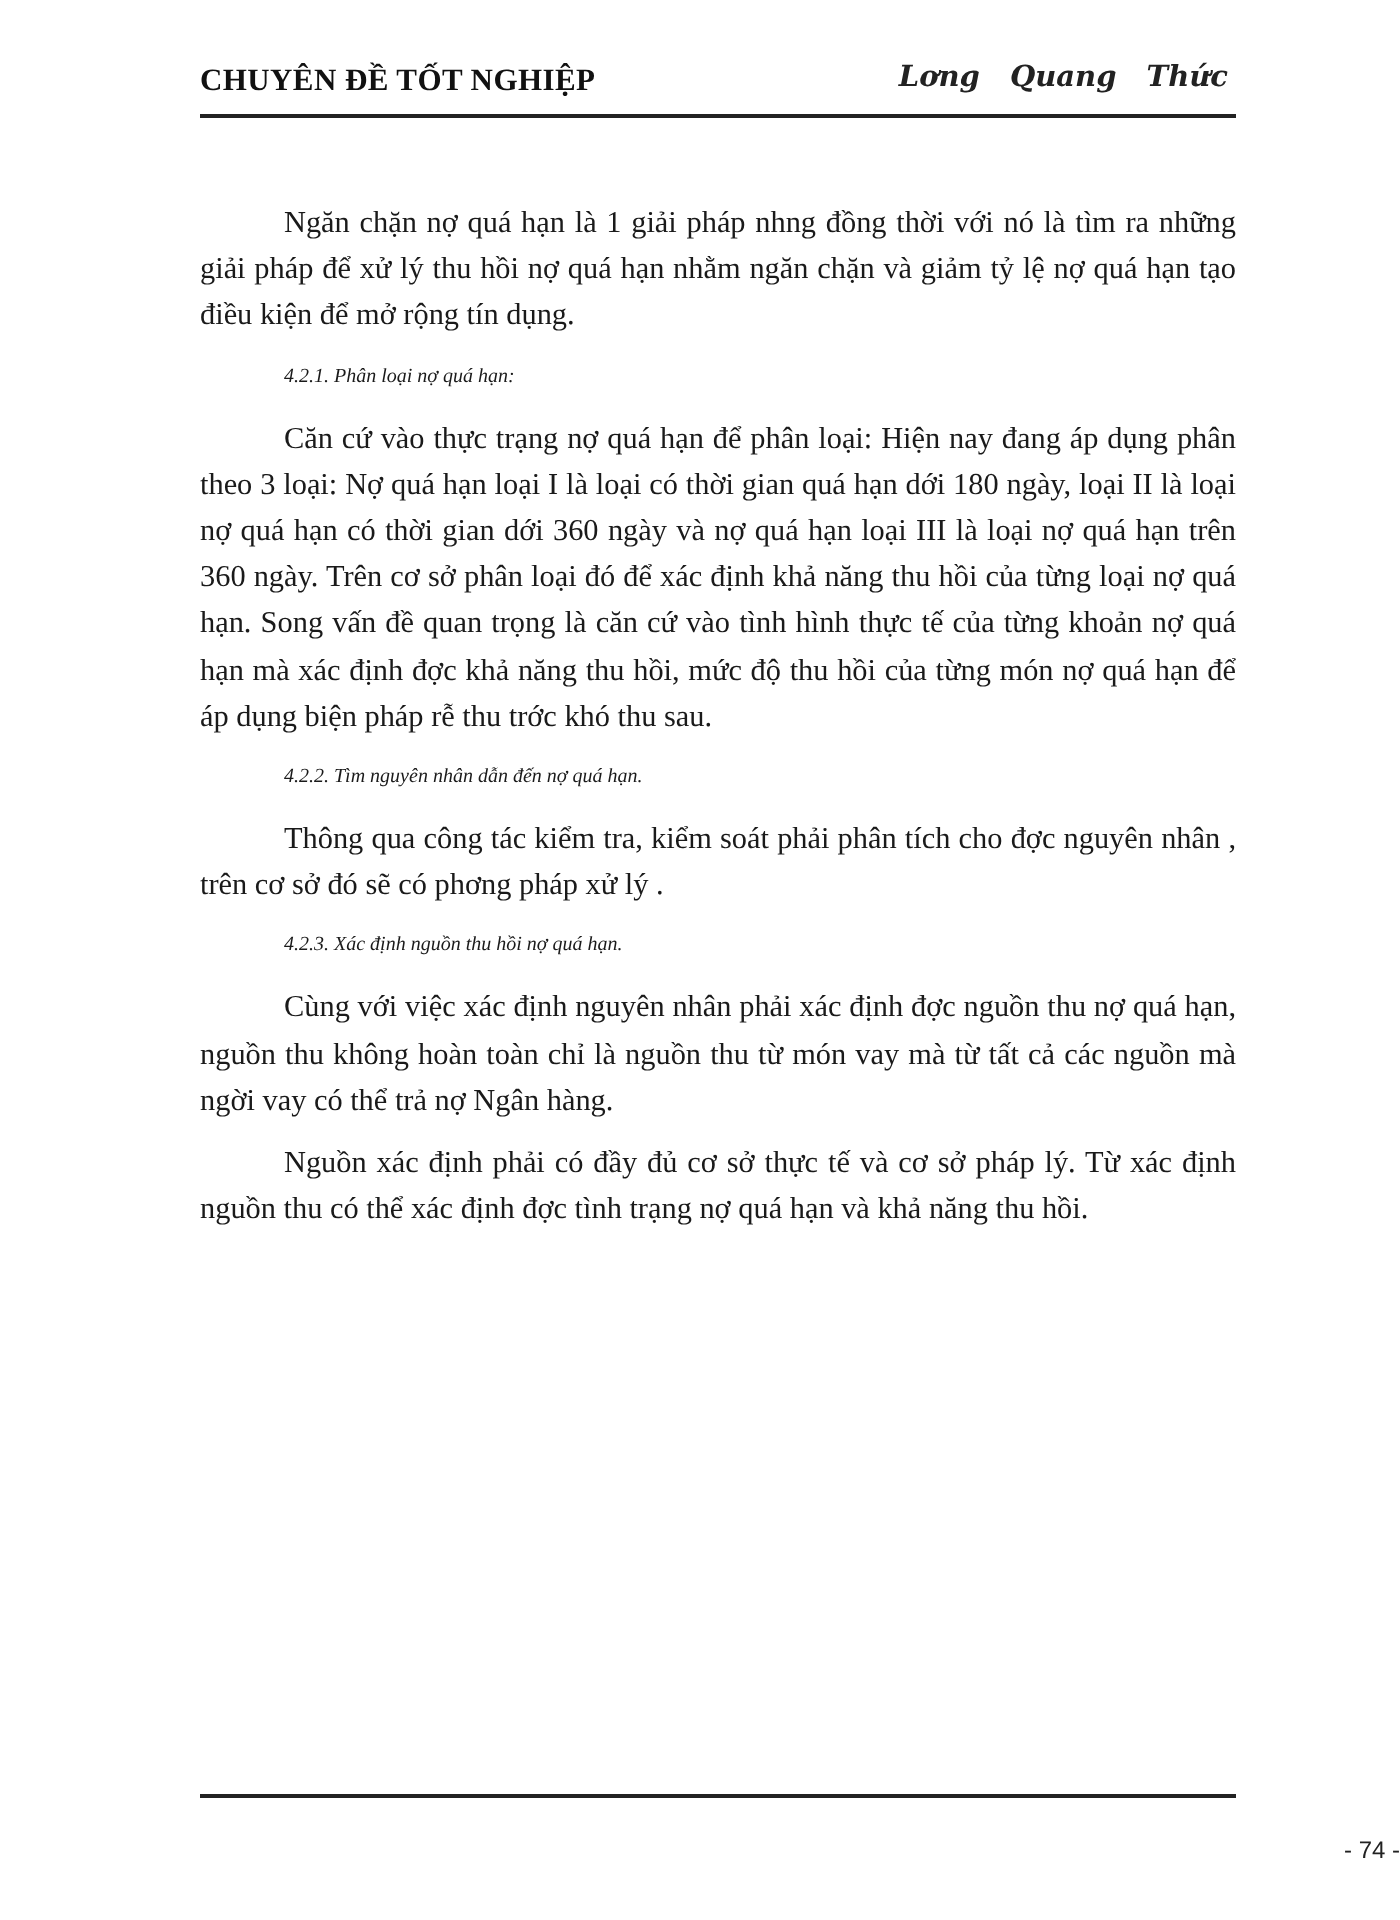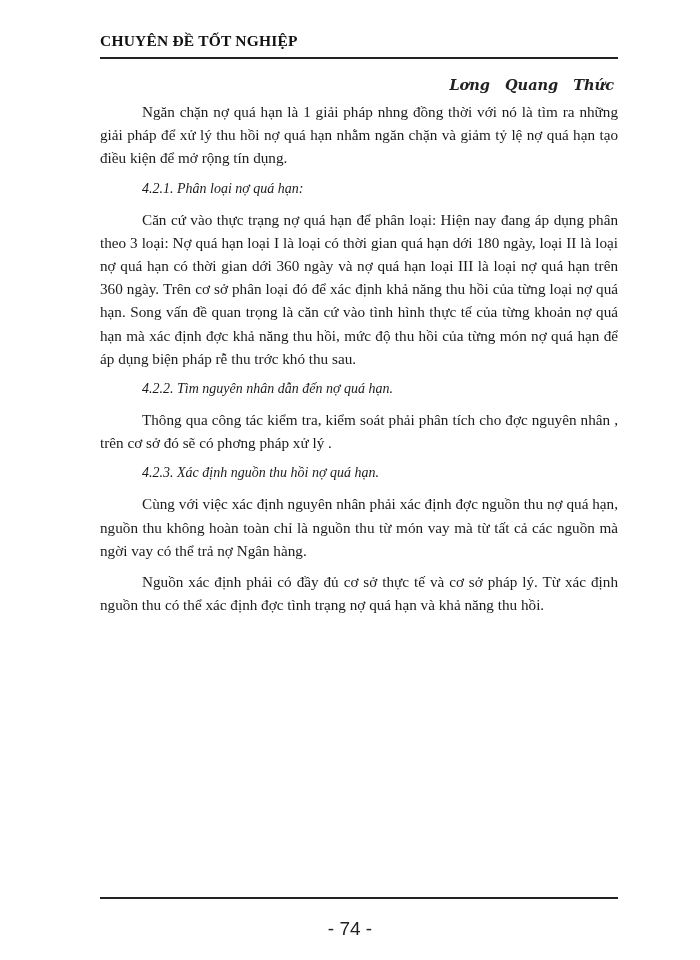--- a/index.html
+++ b/index.html
@@ -40,21 +40,20 @@
     .header-author {
       position: absolute;
       right: 4px;
       top: 0px;
       font-family: "DejaVu Serif", "Liberation Serif", serif;
       font-style: italic;
       font-weight: bold;
       font-size: 14.5px;
       word-spacing: 10px;
       color: #222;
-      margin-top: 46px;
     }
     .rule {
       position: absolute;
       left: 100px;
       width: 518px;
       height: 0;
       border-top: 2px solid #222;
     }
     .rule.top { top: 57px; }
     .rule.bottom { top: 897px; }
@@ -74,35 +73,35 @@
       font-weight: bold;
       margin: 0 0 8px 0;
       padding-left: 42px;
       font-size: 15.5px;
       line-height: 22px;
     }
     .h3 {
       font-style: italic;
       margin: 0 0 8px 0;
       padding-left: 42px;
-      font-size: 14px;
+      font-size: 10px;
       line-height: 22px;
     }
     p.para {
       margin: 0 0 8px 0;
       text-indent: 42px;
     }
     .footer-page {
       position: absolute;
       left: 0;
       width: 700px;
       top: 918px;
-      text-align: center;
+      text-align: right;
       font-family: "Liberation Sans", sans-serif;
-      font-size: 19px;
+      font-size: 12px;
       color: #222;
     }
   </style>
 </head>
 <body>
 
 <div class="page">
 
   <div class="header">
     <span class="header-title">CHUYÊN ĐỀ TỐT NGHIỆP</span>

